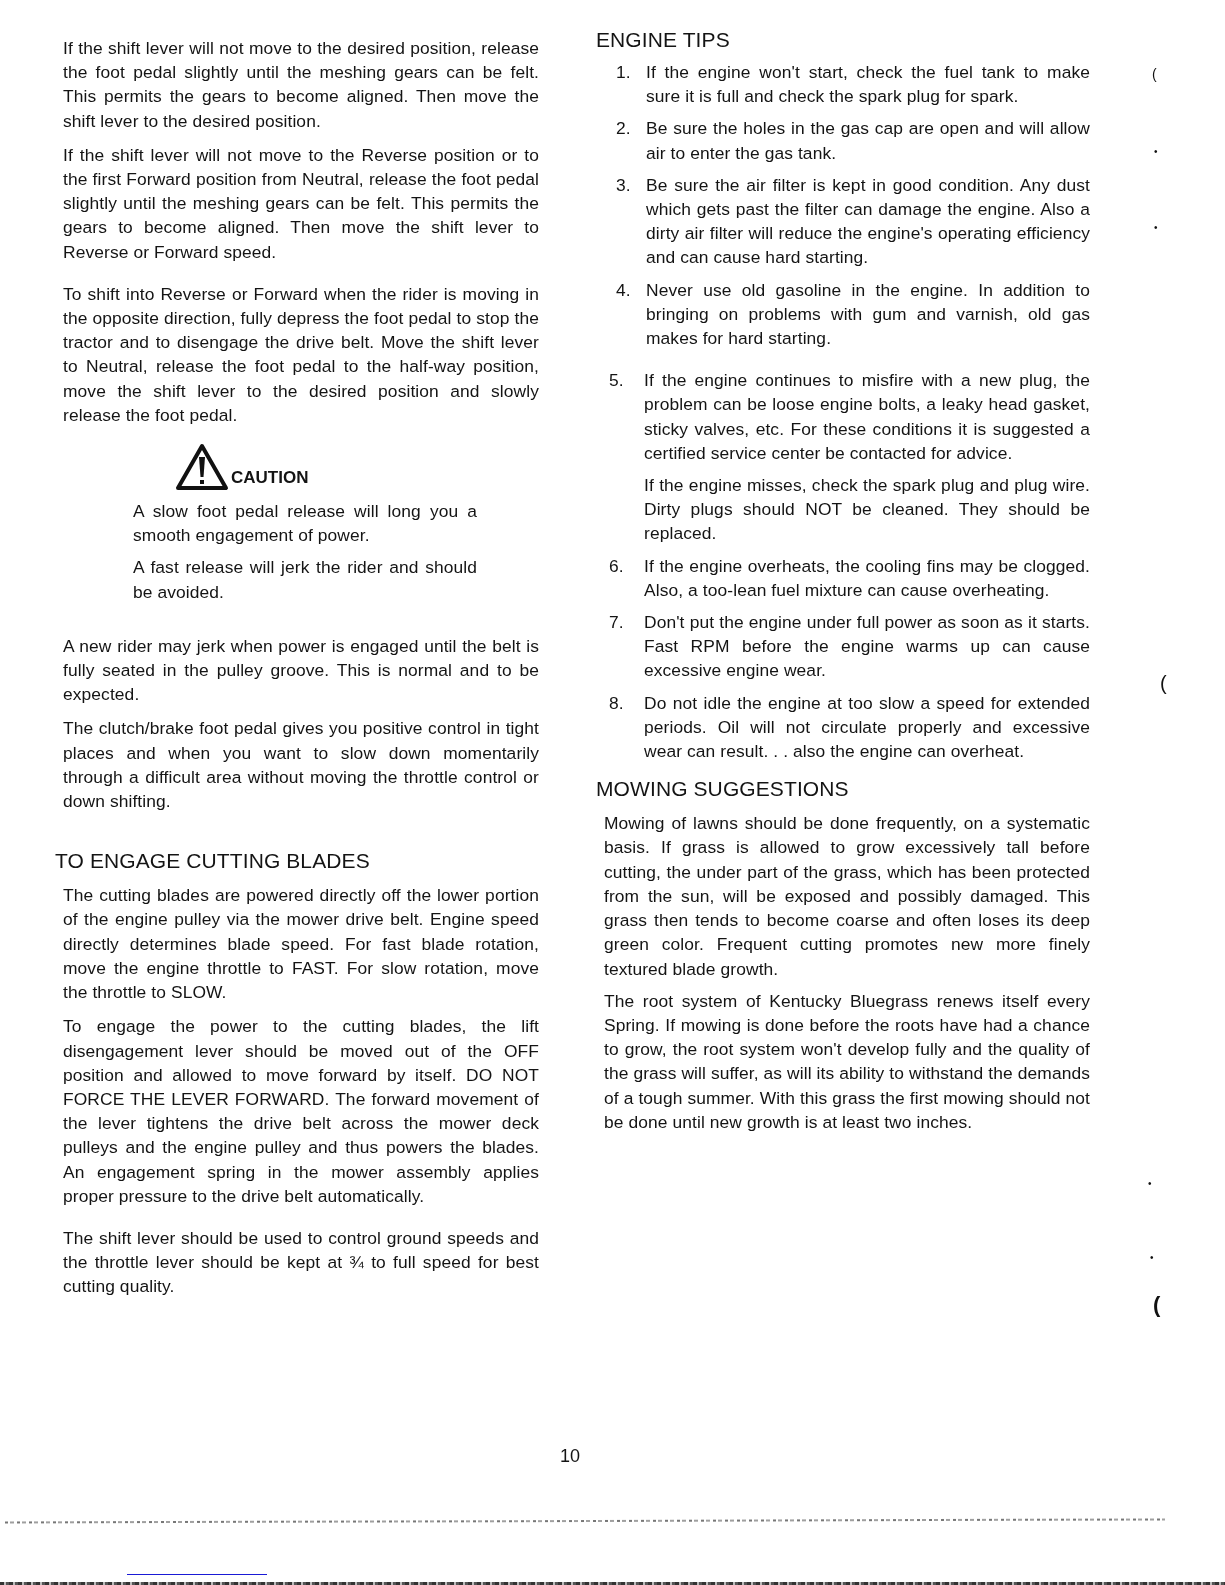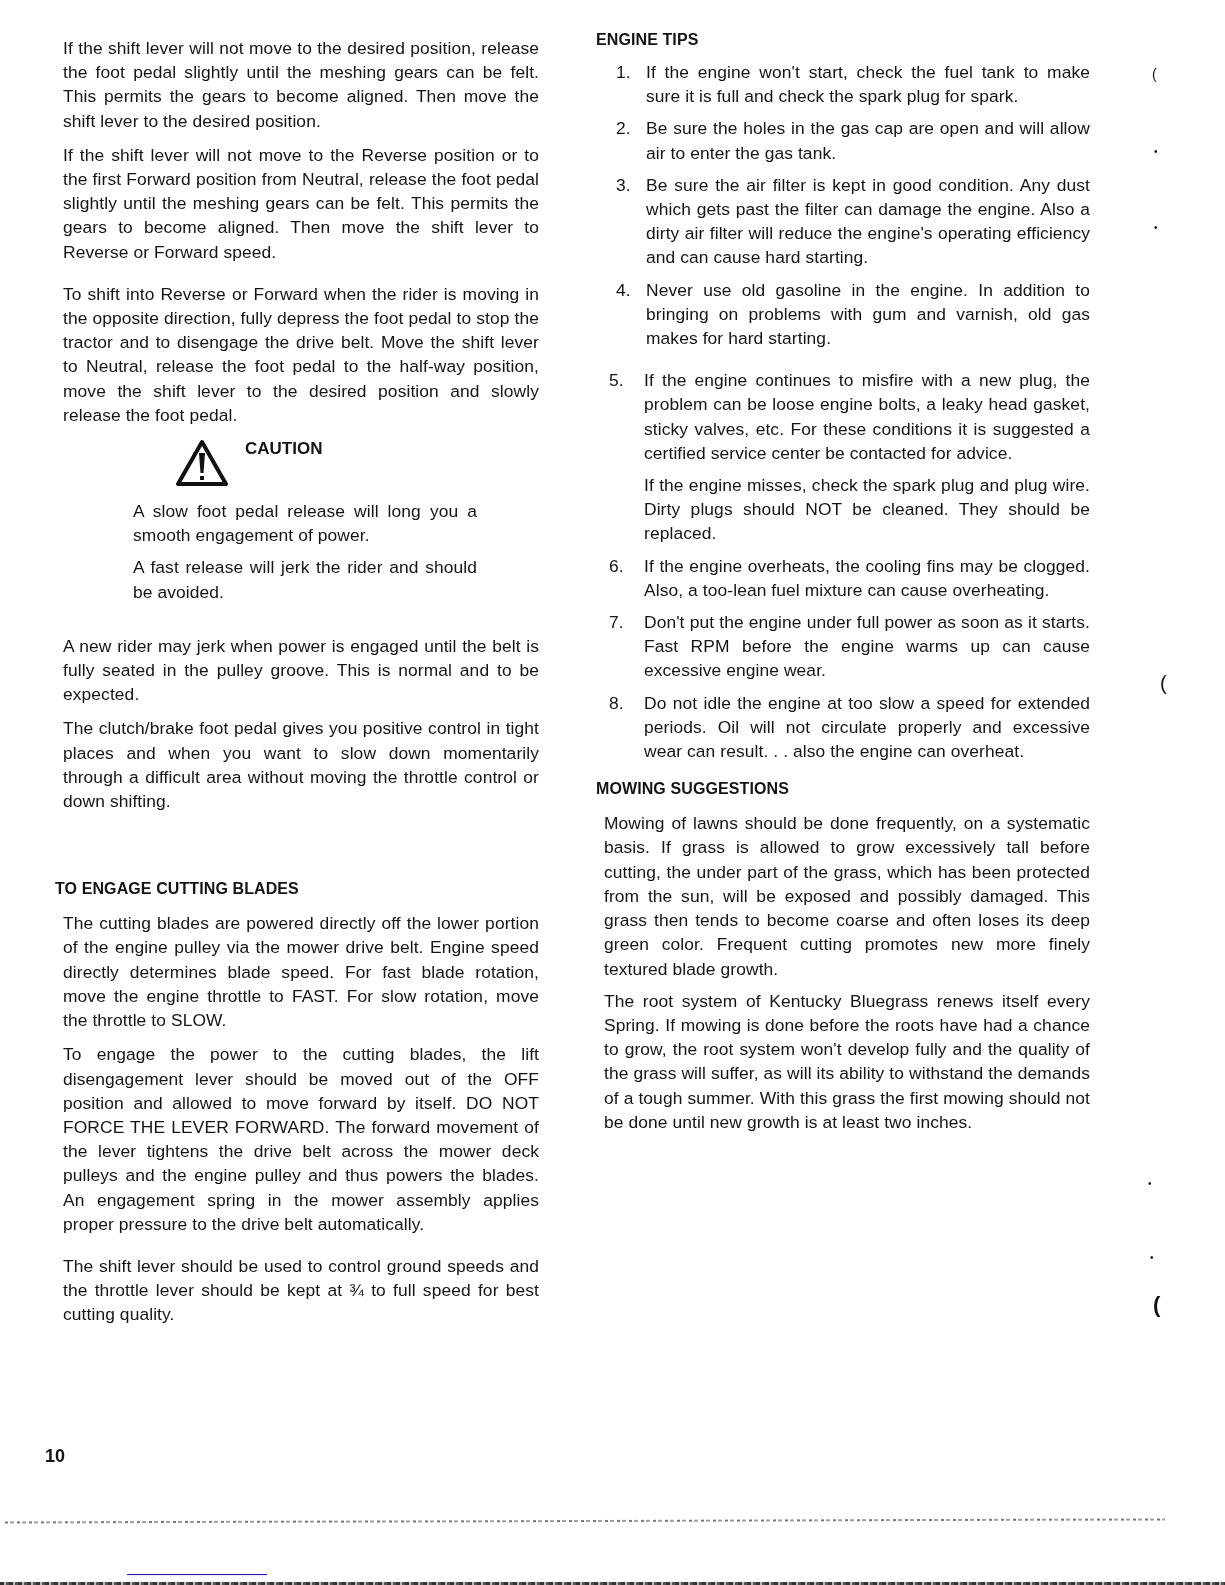--- a/index.html
+++ b/index.html
@@ -12,37 +12,37 @@
   .left { left: 55px; width: 492px; }
   .right { left: 596px; width: 502px; }
   p {
     margin: 8px; font-size: 17.4px; line-height: 24.2px;
     text-align: justify; letter-spacing: 0.1px;
   }
   .gap-s { margin-top: 10px; }
   .gap-m { margin-top: 18px; }
   .gap-l { margin-top: 24px; }
   h2 {
-    margin: 0; font-size: 16px; line-height: 24px; font-weight: bold;
+    margin: 0; font-size: 21px; line-height: 24px; font-weight: normal;
     letter-spacing: 0.1px;
   }
   .caution-wrap { margin-top: 12px; padding-left: 70px; width: 360px; }
-  .caution-head { display: flex; margin-left: 50px; height: 52px; gap: 14px; }
+  .caution-head { display: flex; align-items: flex-end; margin-left: 50px; height: 52px; }
   .caution-head svg { display: block; }
   .caution-label { font-weight: bold; font-size: 17px; margin-left: 2px; margin-bottom: 3px; }
   .caution-text p { text-align: justify; }
   .bold p { font-weight: normal; }
   ol { margin: 8px 0 0 0; padding: 0; list-style: none; }
   ol li { position: relative; padding-left: 42px; margin-bottom: 6px; }
   ol li .num { position: absolute; left: 20px; top: 0; font-size: 17.4px; line-height: 24.2px; }
   ol li.out .num { left: 13px; }
   ol li.out { padding-left: 40px; }
   .page-num {
-    position: absolute; top: 1446px; left: 0; width: 1140px; 
-    font-weight: bold; font-size: 18px; padding-left: 45px;
+    position: absolute; top: 1446px; left: 0; width: 1140px; text-align: center;
+    font-weight: normal; font-size: 18px;
   }
   .scan-line {
     position: absolute; top: 1520px; left: 5px; width: 1160px; height: 2px;
     background: repeating-linear-gradient(90deg, #555 0 3px, transparent 3px 5px, #888 5px 9px, transparent 9px 12px);
     transform: rotate(-0.15deg); opacity: 0.8;
   }
   .link-line {
     position: absolute; top: 1574px; left: 127px; width: 140px; height: 1px; background: #1a1ad6;
   }
   .bottom-edge {
@@ -72,21 +72,21 @@
     </div>
     <div class="caution-text">
       <p>A slow foot pedal release will long you a smooth engagement of power.</p>
       <p>A fast release will jerk the rider and should be avoided.</p>
     </div>
   </div>
 
   <p class="gap-l" style="margin-top:30px">A new rider may jerk when power is engaged until the belt is fully seated in the pulley groove. This is normal and to be expected.</p>
   <p class="gap-s">The clutch/brake foot pedal gives you positive control in tight places and when you want to slow down momentarily through a difficult area without moving the throttle control or down shifting.</p>
 
-  <h2 style="margin-top:64px">TO ENGAGE CUTTING BLADES</h2>
+  <h2 style="margin-top:36px">TO ENGAGE CUTTING BLADES</h2>
   <p class="gap-s">The cutting blades are powered directly off the lower portion of the engine pulley via the mower drive belt. Engine speed directly determines blade speed. For fast blade rotation, move the engine throttle to FAST. For slow rotation, move the throttle to SLOW.</p>
   <p class="gap-s">To engage the power to the cutting blades, the lift disengagement lever should be moved out of the OFF position and allowed to move forward by itself. DO NOT FORCE THE LEVER FORWARD. The forward movement of the lever tightens the drive belt across the mower deck pulleys and the engine pulley and thus powers the blades. An engagement spring in the mower assembly applies proper pressure to the drive belt automatically.</p>
   <div class="bold">
     <p class="gap-m">The shift lever should be used to control ground speeds and the throttle lever should be kept at ¾ to full speed for best cutting quality.</p>
   </div>
 </div>
 
 <div class="col right">
   <h2>ENGINE TIPS</h2>
   <ol>

